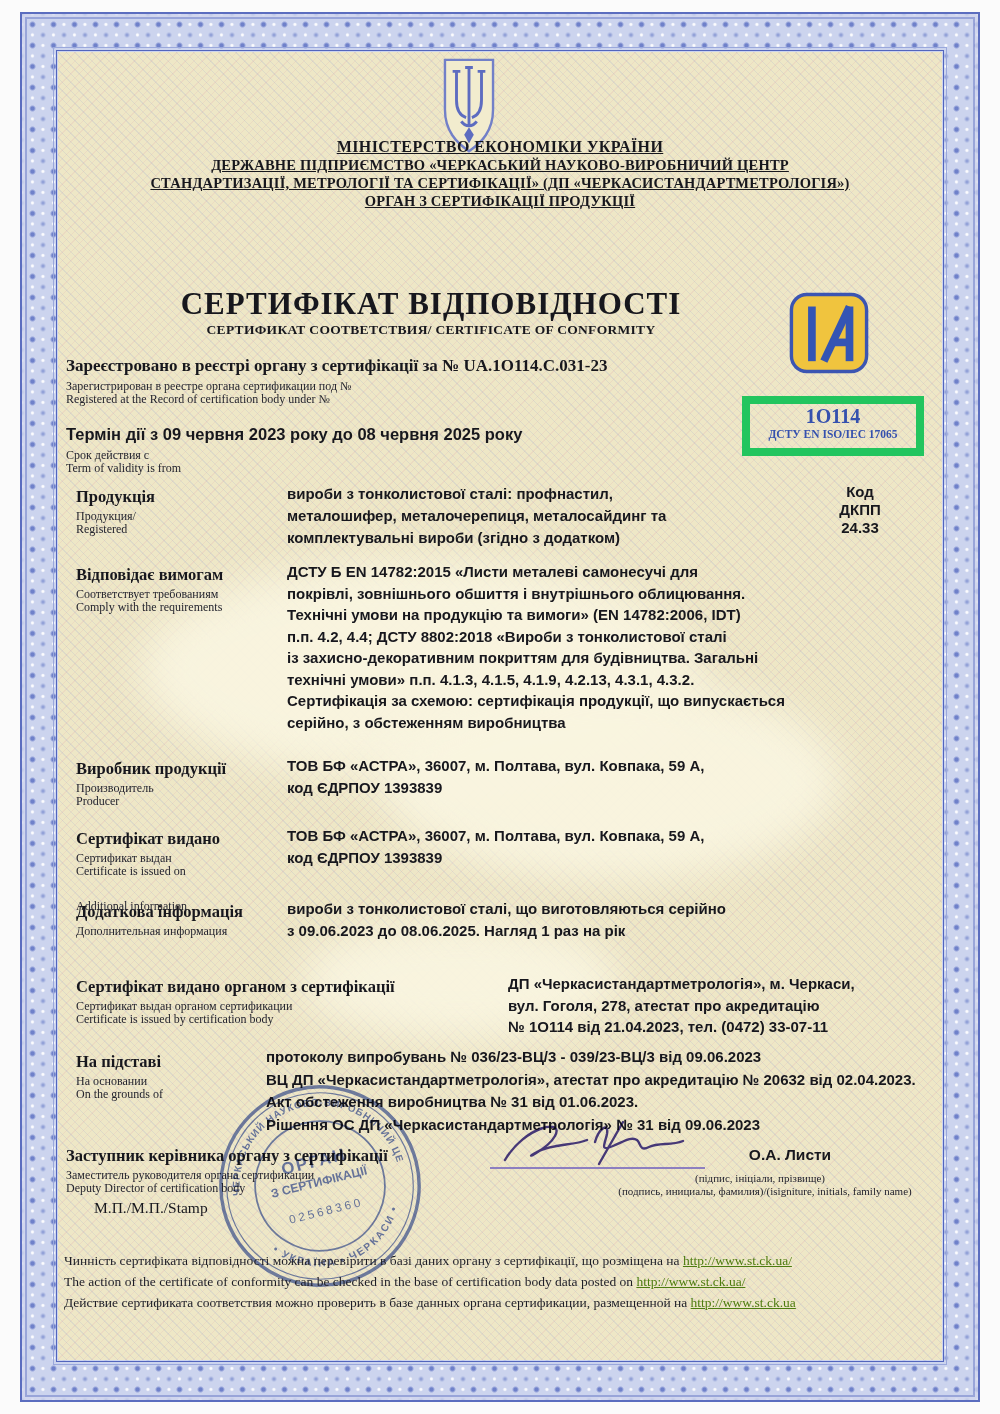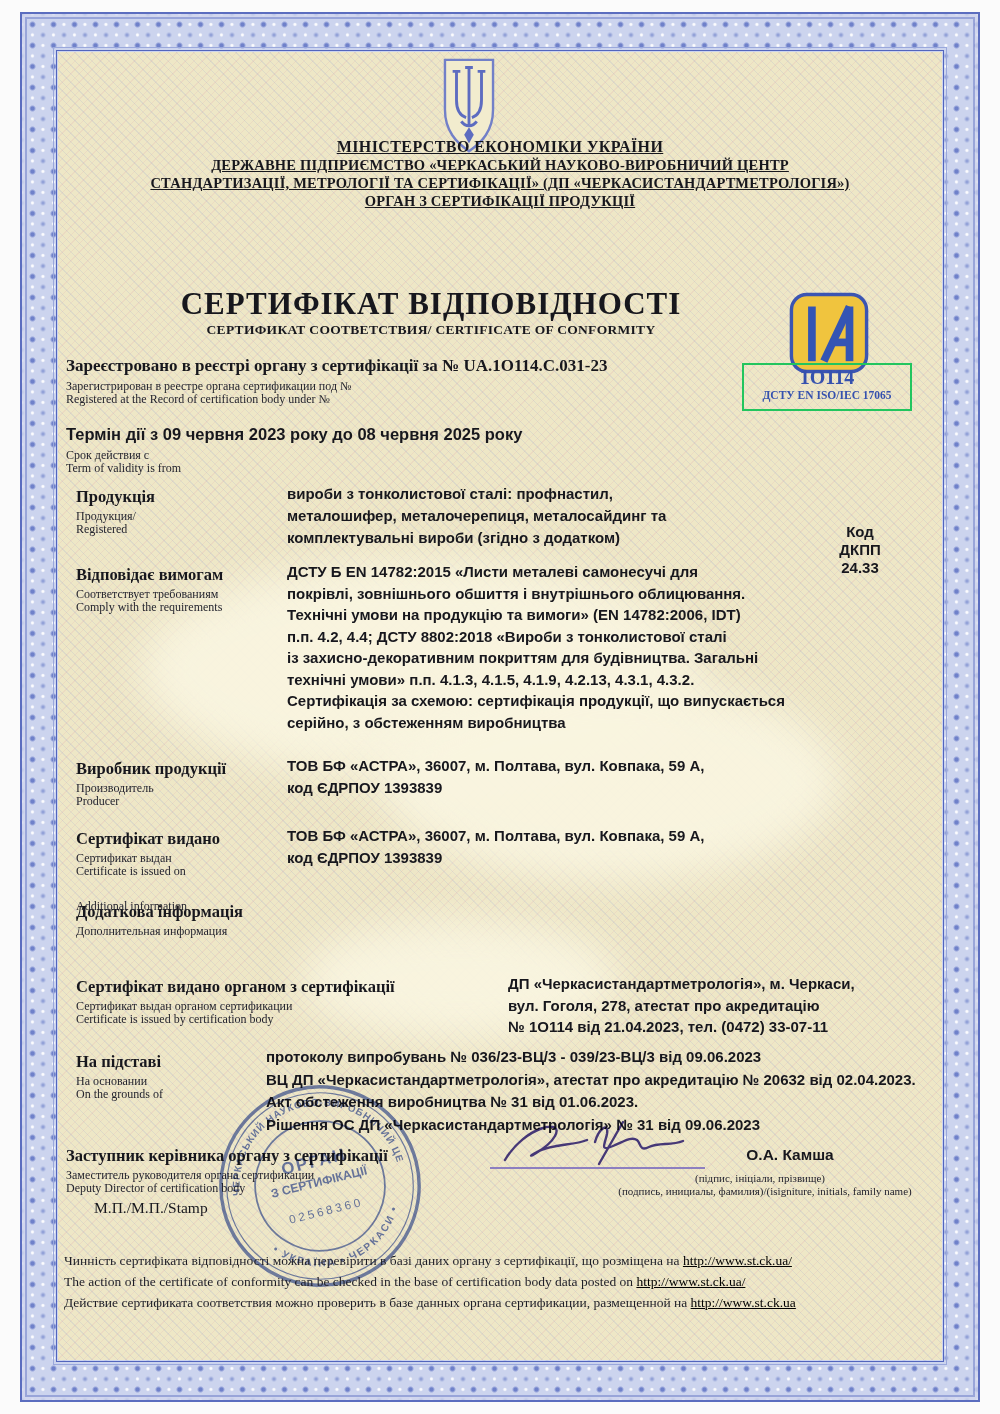--- a/index.html
+++ b/index.html
@@ -39,21 +39,21 @@
   .val{font-family:"Liberation Sans", sans-serif;font-weight:bold;font-size:15px;
        line-height:22px;white-space:pre-line;}
   .val-tight{line-height:21.5px;}
   .term{font-family:"Liberation Sans", sans-serif;font-weight:bold;font-size:16.5px;}
   .acc-num{font-weight:bold;font-size:20px;color:#3551ae;line-height:21px;}
   .acc-std{font-weight:bold;font-size:11.5px;color:#3551ae;line-height:14px;}
   .mp{font-size:15.5px;}
   .cap{font-size:11px;color:#24242e;}
   .name{font-family:"Liberation Sans", sans-serif;font-weight:bold;font-size:15.5px;}
   .foot{font-size:13.5px;line-height:21px;color:#1d1d26;}
-  .foot a, .ulink{color:#000000;text-decoration:underline;cursor:pointer;}
+  .foot a, .ulink{color:#4d7c0f;text-decoration:underline;cursor:pointer;}
   .grounds-line{font-family:"Liberation Sans", sans-serif;font-weight:bold;font-size:15px;line-height:22.5px;}
   .sig-line{height:2px;background:#8d7fc0;}
   .stamp-wrap{transform:rotate(-14deg);mix-blend-mode:multiply;opacity:.88;}
   .ink{mix-blend-mode:multiply;}
 </style>
 </head>
 <body>
 
 <div class="page">
 
@@ -97,36 +97,36 @@
     <svg width="82" height="84" viewBox="0 0 96 98">
       <rect x="4" y="4" width="88" height="90" rx="18" fill="#f0c43e" stroke="#3b55b2" stroke-width="4"></rect>
       <g stroke="#3455b4" stroke-width="9" fill="none">
         <path d="M28,18 V82"></path>
         <path d="M72,18 V82"></path>
         <path d="M72,18 L42,82"></path>
         <path d="M50,60 H72"></path>
       </g>
     </svg>
   </div>
-  <div class="abs ctr" style="left:742px;top:363px;width:166px;height:42px;border:2px solid #22c55e;padding-top:2px;">
+  <div class="abs ctr" style="left:742px;top:396px;width:166px;height:42px;border:8px solid #22c55e;padding-top:2px;">
     <div class="acc-num">1О114</div>
     <div class="acc-std">ДСТУ EN ISO/ІЕС 17065</div>
   </div>
 
   <div class="abs term" style="left:66px;top:425px;">Термін дії з 09 червня 2023 року  до  08 червня 2025 року</div>
   <div class="abs sub" style="left:66px;top:449px;">Срок действия с</div>
   <div class="abs sub" style="left:66px;top:462px;">Term of validity is from</div>
 
   <div class="abs lbl" style="left:76px;top:487px;">Продукція</div>
   <div class="abs sub" style="left:76px;top:510px;">Продукция/</div>
   <div class="abs sub" style="left:76px;top:523px;">Registered</div>
   <div class="abs val" style="left:287px;top:483px;width:560px;">вироби з тонколистової сталі: профнастил,
 металошифер, металочерепиця, металосайдинг та
 комплектувальні вироби (згідно з додатком)</div>
-  <div class="abs val ctr" style="left:800px;top:483px;width:120px;line-height:18px;margin-top:40px;">Код
+  <div class="abs val ctr" style="left:800px;top:483px;width:120px;line-height:18px;">Код
 ДКПП
 24.33</div>
 
   <div class="abs lbl" style="left:76px;top:565px;">Відповідає вимогам</div>
   <div class="abs sub" style="left:76px;top:588px;">Соответствует требованиям</div>
   <div class="abs sub" style="left:76px;top:601px;">Comply with the requirements</div>
   <div class="abs val val-tight" style="left:287px;top:561px;width:560px;">ДСТУ Б EN 14782:2015 «Листи металеві самонесучі для
 покрівлі, зовнішнього обшиття і внутрішнього облицювання.
 Технічні умови на продукцію та вимоги» (EN 14782:2006, IDT)
 п.п. 4.2, 4.4; ДСТУ 8802:2018 «Вироби з тонколистової сталі
@@ -143,20 +143,22 @@
 
   <div class="abs lbl" style="left:76px;top:829px;">Сертифікат видано</div>
   <div class="abs sub" style="left:76px;top:852px;">Сертификат выдан</div>
   <div class="abs sub" style="left:76px;top:865px;">Certificate is issued on</div>
   <div class="abs val" style="left:287px;top:825px;width:580px;">ТОВ БФ «АСТРА», 36007, м. Полтава, вул. Ковпака, 59 А,
 код ЄДРПОУ 1393839</div>
 
   <div class="abs lbl" style="left:76px;top:902px;">Додаткова інформація</div>
   <div class="abs sub" style="left:76px;top:925px;">Дополнительная информация</div>
   <div class="abs sub" style="left:76px;top:900px;">Additional information</div>
+  <div class="abs val" style="left:287px;top:898px;width:600px;">вироби з тонколистової сталі, що виготовляються серійно
+з 09.06.2023 до 08.06.2025. Нагляд 1 раз на рік</div>
 
   <div class="abs lbl" style="left:76px;top:977px;">Сертифікат видано органом з сертифікації</div>
   <div class="abs sub" style="left:76px;top:1000px;">Сертификат выдан органом сертификации</div>
   <div class="abs sub" style="left:76px;top:1013px;">Certificate is issued by certification body</div>
   <div class="abs val val-tight" style="left:508px;top:973px;width:420px;">ДП «Черкасистандартметрологія», м. Черкаси,
 вул. Гоголя, 278, атестат про акредитацію
 № 1О114 від 21.04.2023, тел. (0472) 33-07-11</div>
 
   <div class="abs lbl" style="left:76px;top:1052px;">На підставі</div>
   <div class="abs sub" style="left:76px;top:1075px;">На основании</div>
@@ -176,21 +178,21 @@
   <div class="abs sig-line" style="left:490px;top:1167px;width:215px;"></div>
   <div class="abs ink" style="left:495px;top:1116px;width:215px;height:58px;">
     <svg width="215" height="58" viewBox="0 0 215 58">
       <g stroke="#4c3f99" stroke-width="2.4" fill="none" stroke-linecap="round">
         <path d="M10,44 C30,10 70,2 60,20 C52,34 24,46 42,36 C58,27 78,30 92,24"></path>
         <path d="M100,26 C104,12 114,6 112,18 C110,28 104,36 118,30 C128,26 136,20 142,24 C146,27 144,36 154,31 C164,26 176,30 188,25"></path>
         <path d="M128,6 L104,48"></path>
       </g>
     </svg>
   </div>
-  <div class="abs ctr name" style="left:690px;top:1146px;width:200px;">О.А. Камша</div>
+  <div class="abs ctr name" style="left:690px;top:1146px;width:200px;">О.А. Листи</div>
   <div class="abs ctr cap" style="left:560px;top:1172px;width:400px;">(підпис, ініціали, прізвище)</div>
   <div class="abs ctr cap" style="left:550px;top:1185px;width:430px;">(подпись, инициалы, фамилия)/(isigniture, initials, family name)</div>
 
   <div class="abs stamp-wrap" style="left:212px;top:1078px;width:216px;height:216px;">
     <svg width="216" height="216" viewBox="0 0 220 220">
       <defs>
         <path id="st-top" d="M110,110 m-82,0 a82,82 0 1,1 164,0"></path>
         <path id="st-bot" d="M110,110 m-82,0 a82,82 0 0,0 164,0"></path>
       </defs>
       <g fill="none" stroke="rgba(60,85,176,.8)">

